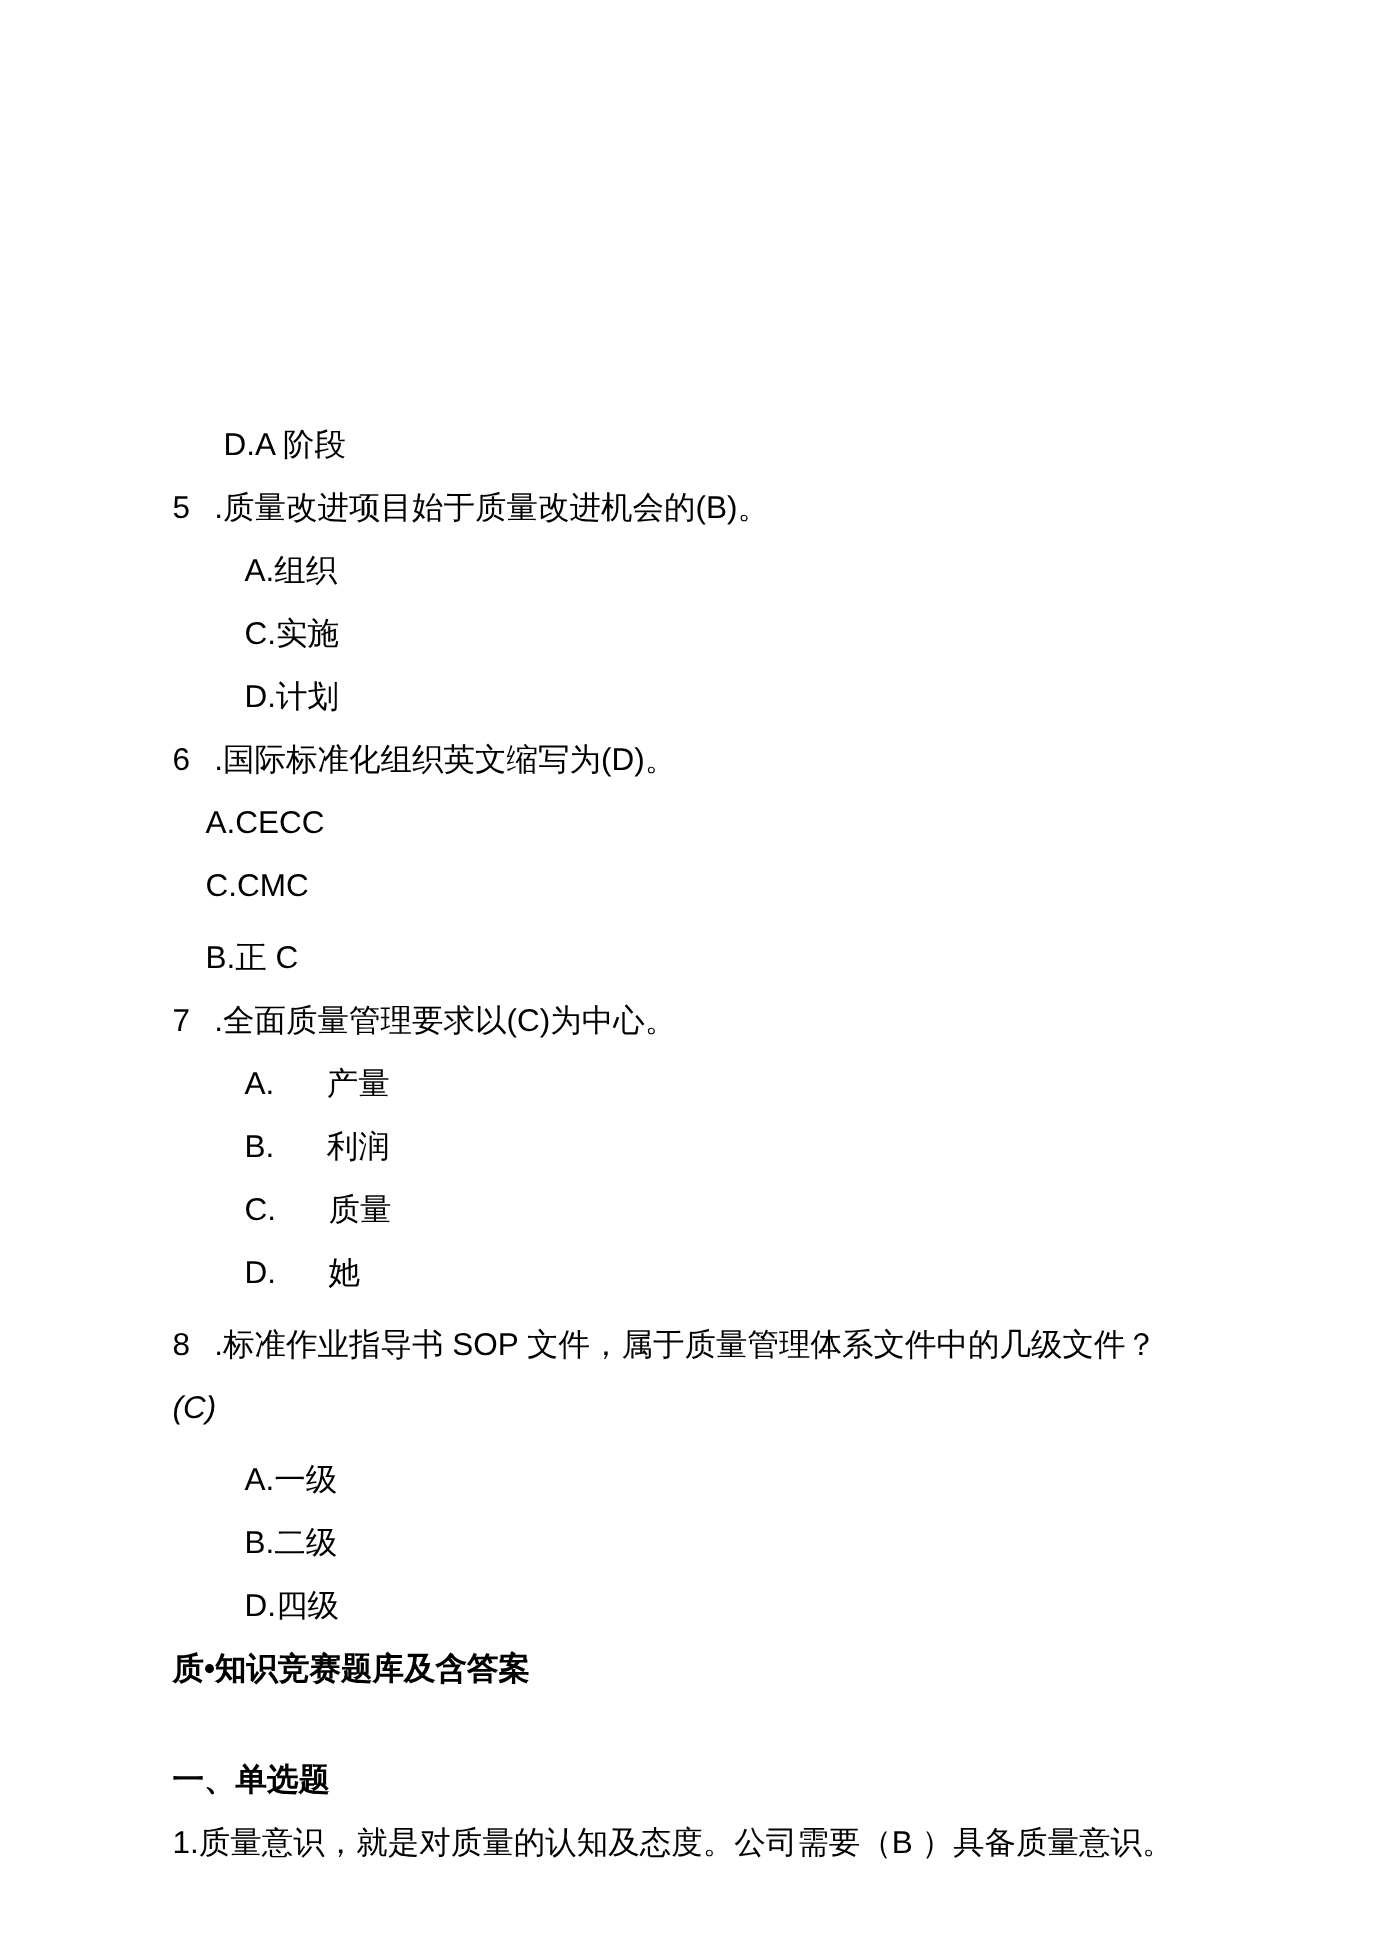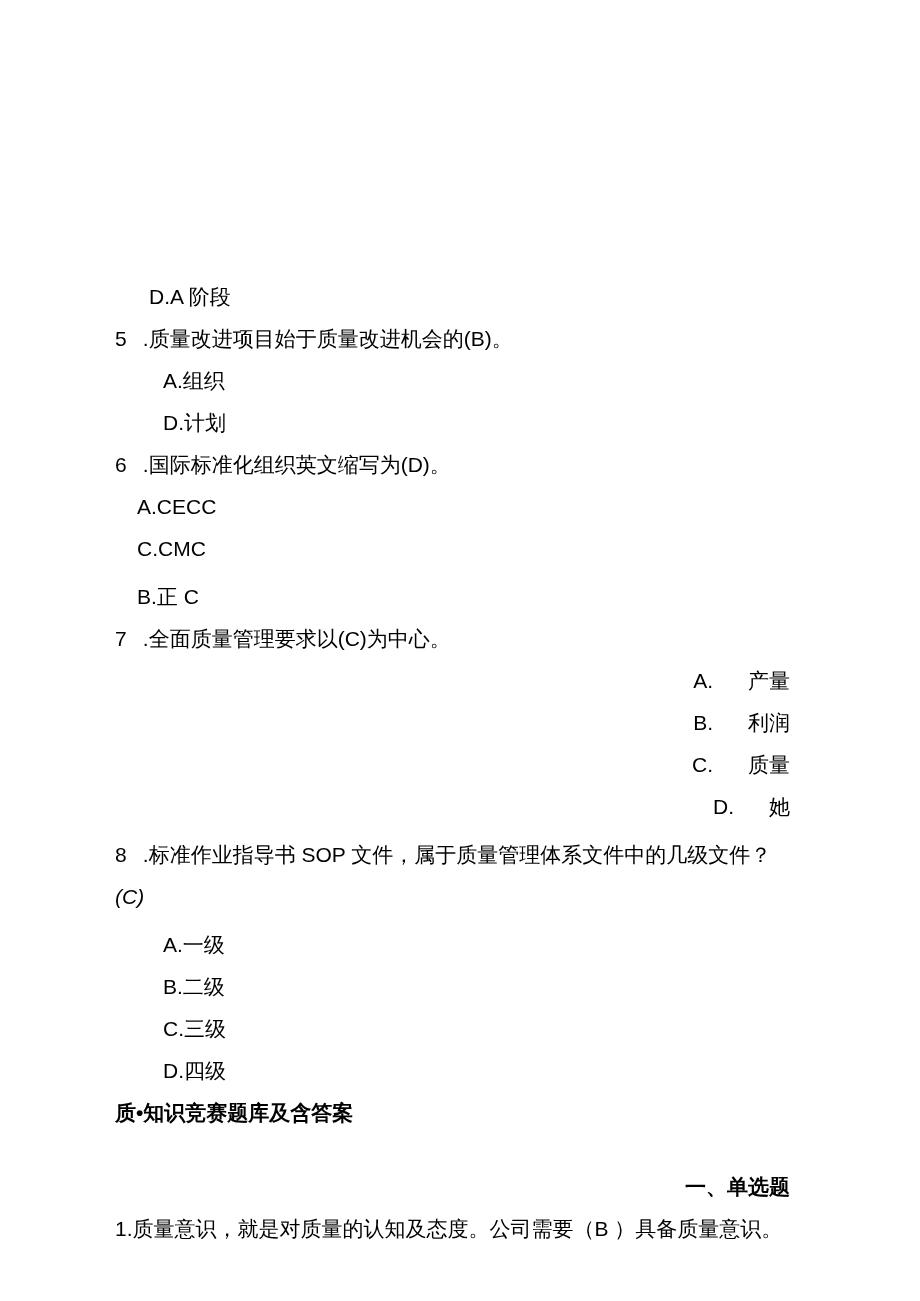--- a/index.html
+++ b/index.html
@@ -22,50 +22,49 @@
   }
   .opt-indent {
     padding-left: 48px;
   }
   .opt-latin {
     padding-left: 22px;
   }
   .opt-dot {
     padding-left: 48px;
     white-space: pre;
-    text-align: right;
   }
   .qnum {
     display: inline-block;
     width: 22px;
     text-align: left;
   }
   .subtitle {
     font-weight: 700;
   }
   .section-header {
     font-weight: 700;
     margin-top: 32px;
-    text-align: right;
   }
   .italic {
     font-style: italic;
   }
 </style>
 </head>
 <body>
 
 <div class="page">
 
   <div class="opt-tight">D.A 阶段</div>
 
   <div>
     <span class="qnum">5</span><span> .质量改进项目始于质量改进机会的(B)。</span>
   </div>
   <div class="opt-indent">A.组织</div>
+  <div class="opt-indent">C.实施</div>
   <div class="opt-indent">D.计划</div>
 
   <div>
     <span class="qnum">6</span><span> .国际标准化组织英文缩写为(D)。</span>
   </div>
   <div class="opt-latin">A.CECC</div>
   <div class="opt-latin">C.CMC</div>
   <div class="opt-latin" style="margin-top:6px;">B.正 C</div>
 
   <div>
@@ -74,21 +73,20 @@
   <div class="opt-dot">A.      产量</div>
   <div class="opt-dot">B.      利润</div>
   <div class="opt-dot">C.      质量</div>
   <div class="opt-dot">D.      她</div>
 
   <div style="margin-top:6px;">
     <span class="qnum">8</span><span> .标准作业指导书 SOP 文件，属于质量管理体系文件中的几级文件？ </span><span class="italic">(C)</span>
   </div>
   <div class="opt-indent" style="margin-top:6px;">A.一级</div>
   <div class="opt-indent">B.二级</div>
-  <div class="opt-indent">C.三级</div>
   <div class="opt-indent">D.四级</div>
 
   <div class="subtitle">质•知识竞赛题库及含答案</div>
 
   <div class="section-header">一、单选题</div>
   <div>1.质量意识，就是对质量的认知及态度。公司需要（B ）具备质量意识。</div>
 
 </div>
 
 </body></html>

